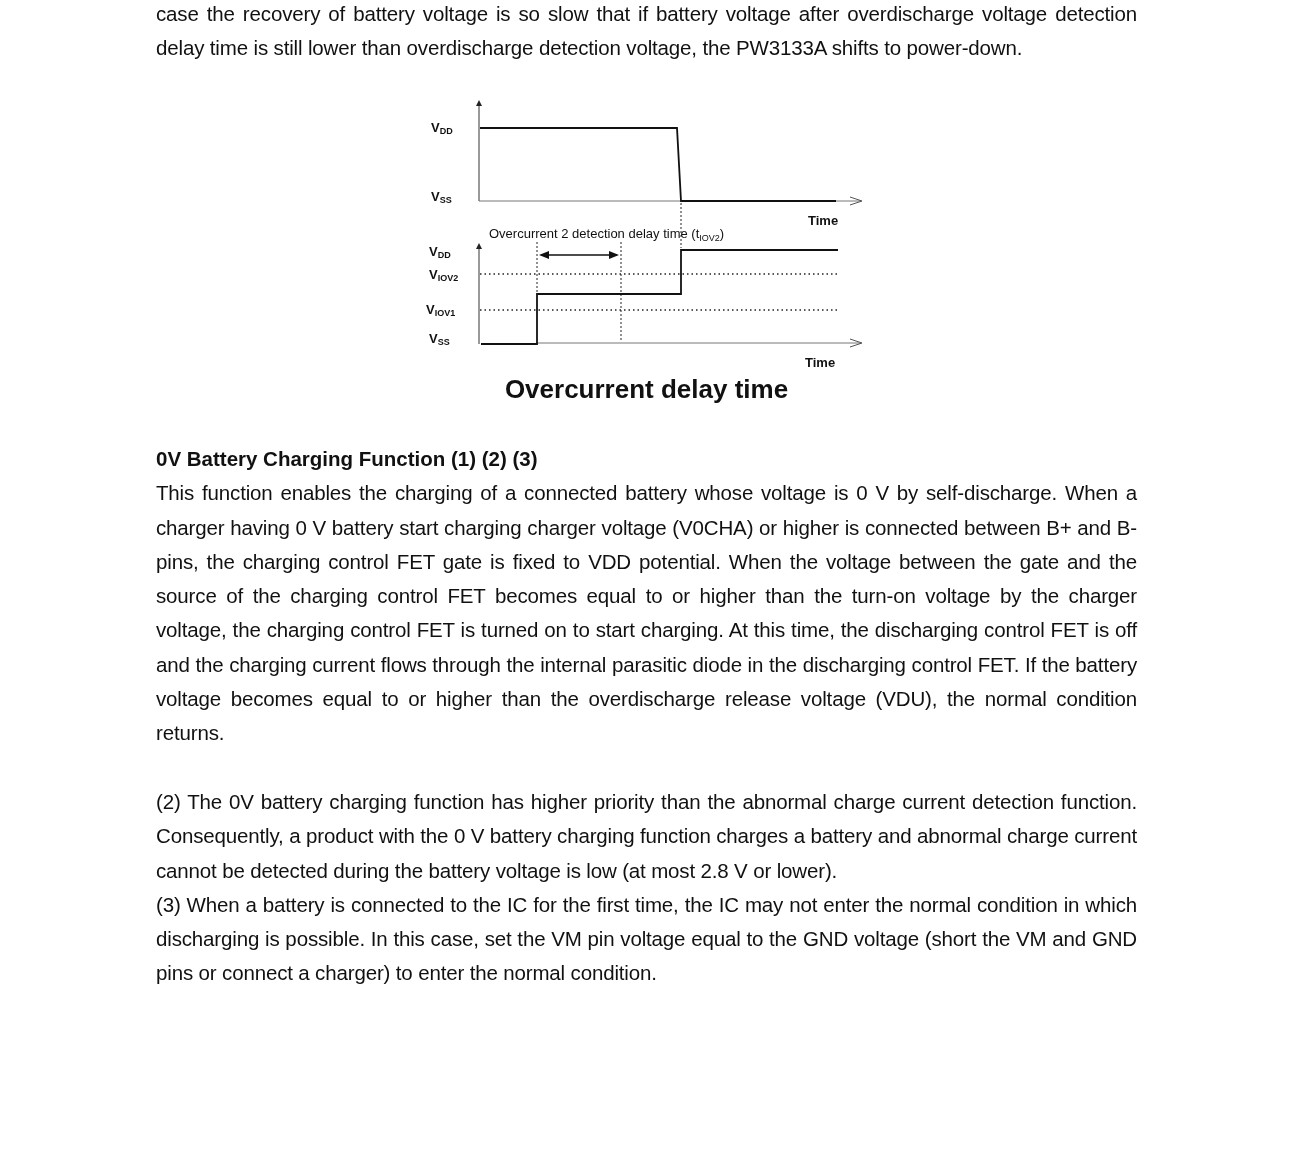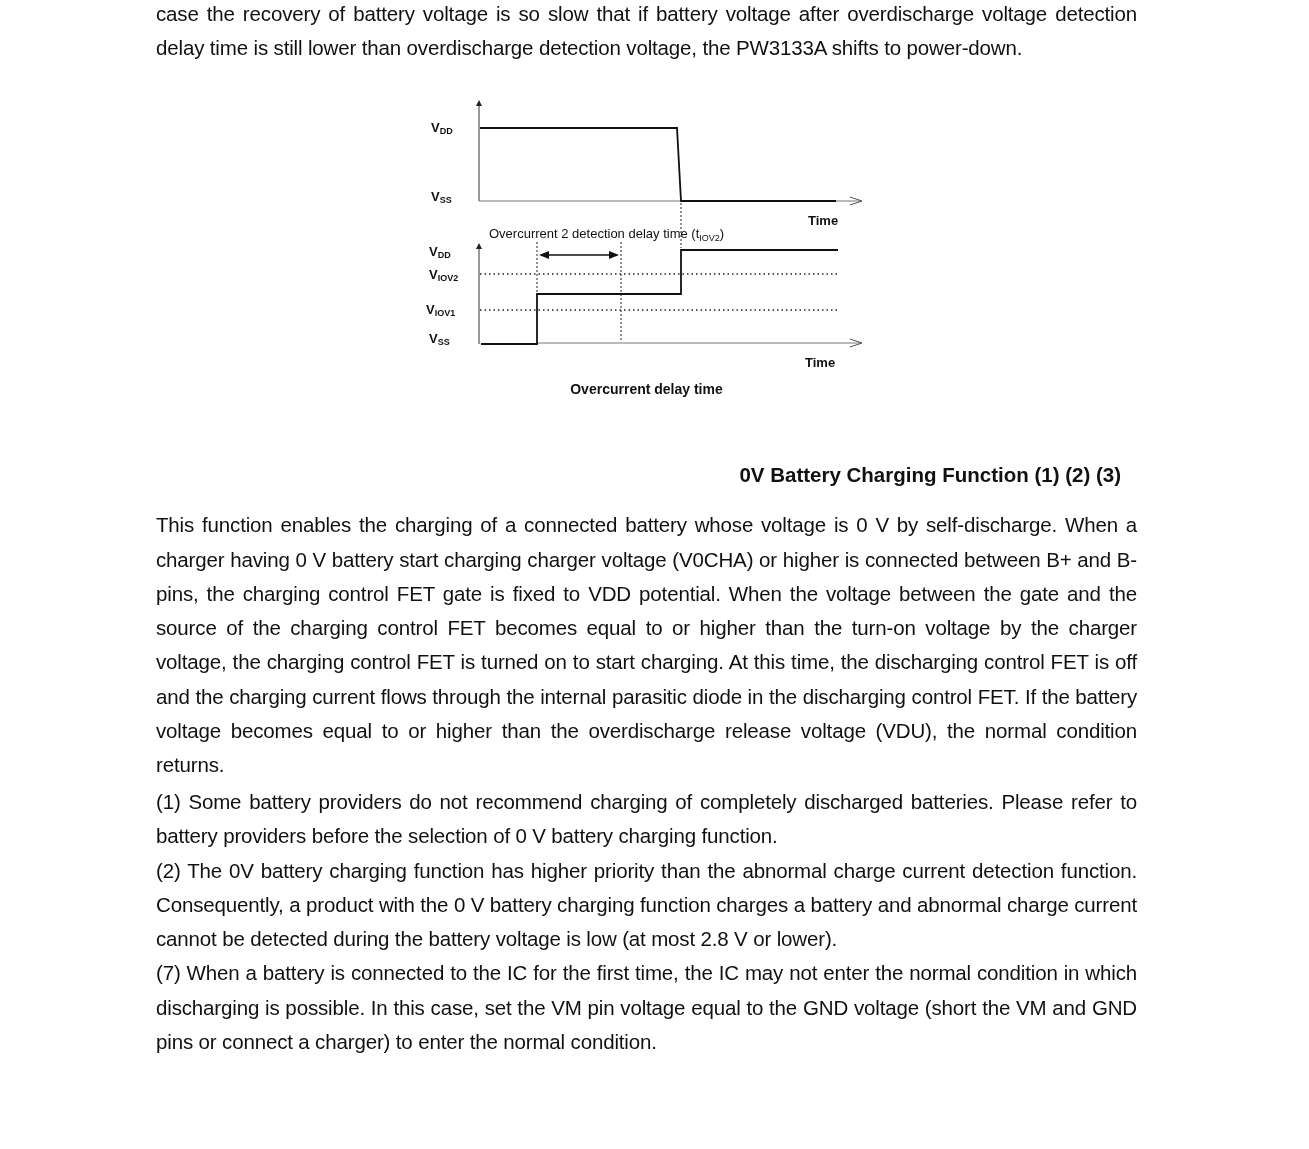--- a/index.html
+++ b/index.html
@@ -25,39 +25,38 @@
       font-size: 20.5px;
       line-height: 34.3px;
       text-align: justify;
       margin: 0;
       letter-spacing: -0.15px;
     }
     .heading {
       font-size: 20.5px;
       line-height: 34.3px;
       font-weight: bold;
-      margin: 16px;
-      text-align: right;
+      margin: 0;
     }
     .intro { position: absolute; top: -3px; left: 0; width: 981px; }
     .diagram {
       position: absolute;
       left: 420px;
       top: 96px;
       width: 460px;
       height: 280px;
       text-decoration: underline;
     }
     .caption {
       position: absolute;
       left: 156px;
       width: 981px;
       top: 374px;
       text-align: center;
-      font-size: 14px;
+      font-size: 26px;
       font-weight: bold;
       line-height: 30px;
     }
     .section-0v { position: absolute; top: 442px; left: 0; width: 981px; }
     .section-note { position: absolute; top: 785px; left: 0; width: 981px; }
     svg text { font-family: "Liberation Sans", "DejaVu Sans", sans-serif; fill: #111; }
   </style>
 </head>
 <body>
 
@@ -65,23 +64,22 @@
   <div class="intro">
     <p class="para">case the recovery of battery voltage is so slow that if battery voltage after overdischarge voltage detection delay time is still lower than overdischarge detection voltage, the PW3133A shifts to power-down.</p>
   </div>
 
   <div class="section-0v">
     <p class="heading">0V Battery Charging Function (1) (2) (3)</p>
     <p class="para">This function enables the charging of a connected battery whose voltage is 0 V by self-discharge. When a charger having 0 V battery start charging charger voltage (V0CHA) or higher is connected between B+ and B- pins, the charging control FET gate is fixed to VDD potential. When the voltage between the gate and the source of the charging control FET becomes equal to or higher than the turn-on voltage by the charger voltage, the charging control FET is turned on to start charging. At this time, the discharging control FET is off and the charging current flows through the internal parasitic diode in the discharging control FET. If the battery voltage becomes equal to or higher than the overdischarge release voltage (VDU), the normal condition returns.</p>
   </div>
 
   <div class="section-note">
-    <p class="para">(1) Some battery providers do not recommend charging of completely discharged batteries. Please refer to battery providers before the selection of 0 V battery charging function.</p>
     <p class="para">(2) The 0V battery charging function has higher priority than the abnormal charge current detection function. Consequently, a product with the 0 V battery charging function charges a battery and abnormal charge current cannot be detected during the battery voltage is low (at most 2.8 V or lower).</p>
-    <p class="para">(7) When a battery is connected to the IC for the first time, the IC may not enter the normal condition in which discharging is possible. In this case, set the VM pin voltage equal to the GND voltage (short the VM and GND pins or connect a charger) to enter the normal condition.</p>
+    <p class="para">(3) When a battery is connected to the IC for the first time, the IC may not enter the normal condition in which discharging is possible. In this case, set the VM pin voltage equal to the GND voltage (short the VM and GND pins or connect a charger) to enter the normal condition.</p>
   </div>
 </div>
 
 <div class="diagram">
   <svg width="460" height="280" viewBox="420 96 460 280" xmlns="http://www.w3.org/2000/svg">
 
     <g>
 
       <line x1="479" y1="104" x2="479" y2="201" stroke="#555" stroke-width="1.2"></line>
       <polygon points="476,106 479,100 482,106" fill="#222"></polygon>

